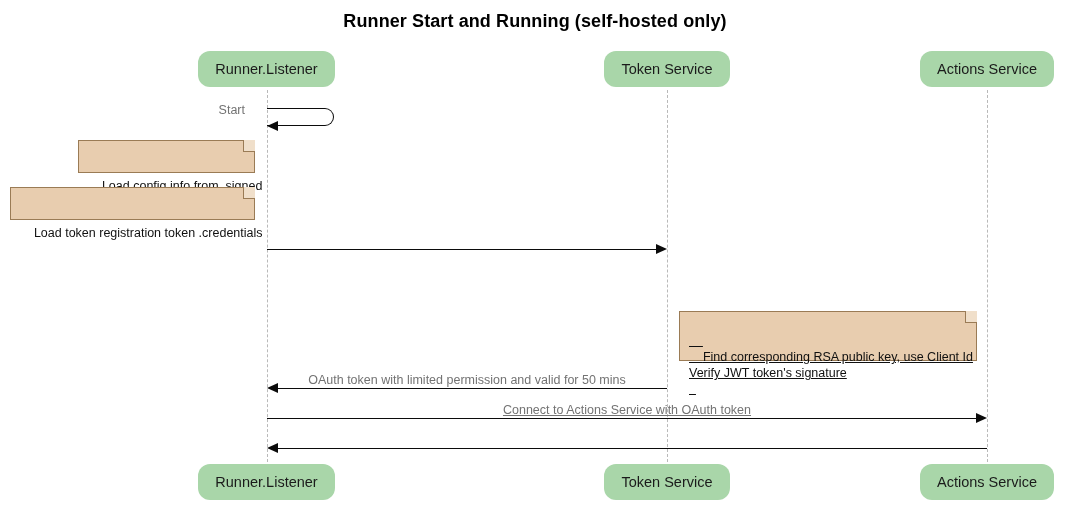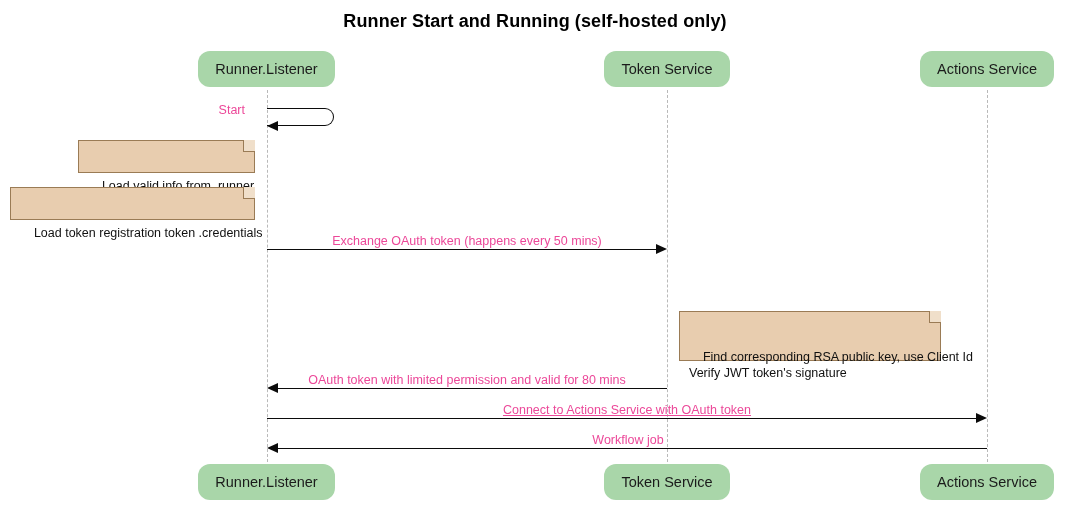--- a/index.html
+++ b/index.html
@@ -81,21 +81,21 @@
 
   
   .msg-line {
     position: absolute;
     height: 0;
     border-top: 1.6px solid #0b0b0b;
   }
   .msg-label {
     position: absolute;
     font-size: 12.5px;
-    color: #ec4899;
+    color: #737373;
     white-space: nowrap;
     text-align: center;
   }
   .arrowhead {
     position: absolute;
     width: 0;
     height: 0;
     border-top: 5.5px solid transparent;
     border-bottom: 5.5px solid transparent;
   }
@@ -150,44 +150,42 @@
   </div>
 
   <div class="msg-label" style="left:175px; top:103px; width:70px; text-align:right;">Start</div>
   <div class="self-loop">
     <div class="cap" style="left:267px; top:108px; width:67px; height:18px;"></div>
     <div class="arrowhead left" style="left:267px; top:120.5px;"></div>
   </div>
 
   <div class="note" style="left:78px; top:140px; width:177px; height:33px;">
     <div class="fold"></div>
-    <span>Load valid info from .runner</span>
+    <span>Load config info from .signed</span>
   </div>
 
   <div class="note" style="left:10px; top:187px; width:245px; height:33px;">
     <div class="fold"></div>
     <span>Load token registration token .credentials</span>
   </div>
 
-  <div class="msg-label" style="left:267px; top:234px; width:400px;">Exchange OAuth token (happens every 50 mins)</div>
   <div class="msg-line" style="left:267px; top:249px; width:389px;"></div>
   <div class="arrowhead right" style="left:656px; top:243.7px;"></div>
 
 
-  <div class="note" style="left:679px; top:311px; width:262px; height:50px;">
+  <div class="note" style="left:679px; top:311px; width:298px; height:50px;text-decoration:underline;">
     <div class="fold"></div>
     <span>Find corresponding RSA public key, use Client Id
 Verify JWT token's signature</span>
   </div>
 
-  <div class="msg-label" style="left:267px; top:373px; width:400px;">OAuth token with limited permission and valid for 80 mins</div>
+  <div class="msg-label" style="left:267px; top:373px; width:400px;">OAuth token with limited permission and valid for 50 mins</div>
   <div class="msg-line" style="left:278px; top:388px; width:389px;"></div>
   <div class="arrowhead left" style="left:267px; top:382.7px;"></div>
 
   <div class="msg-label" style="left:267px; top:403px; width:720px;text-decoration:underline;">Connect to Actions Service with OAuth token</div>
   <div class="msg-line" style="left:267px; top:418px; width:709px;"></div>
   <div class="arrowhead right" style="left:976px; top:412.7px;"></div>
 
-  <div class="msg-label" style="left:528px; top:433px; width:200px;">Workflow job</div>
   <div class="msg-line" style="left:278px; top:448px; width:709px;"></div>
   <div class="arrowhead left" style="left:267px; top:442.7px;"></div>
 
 </div>
 
 </body></html>

